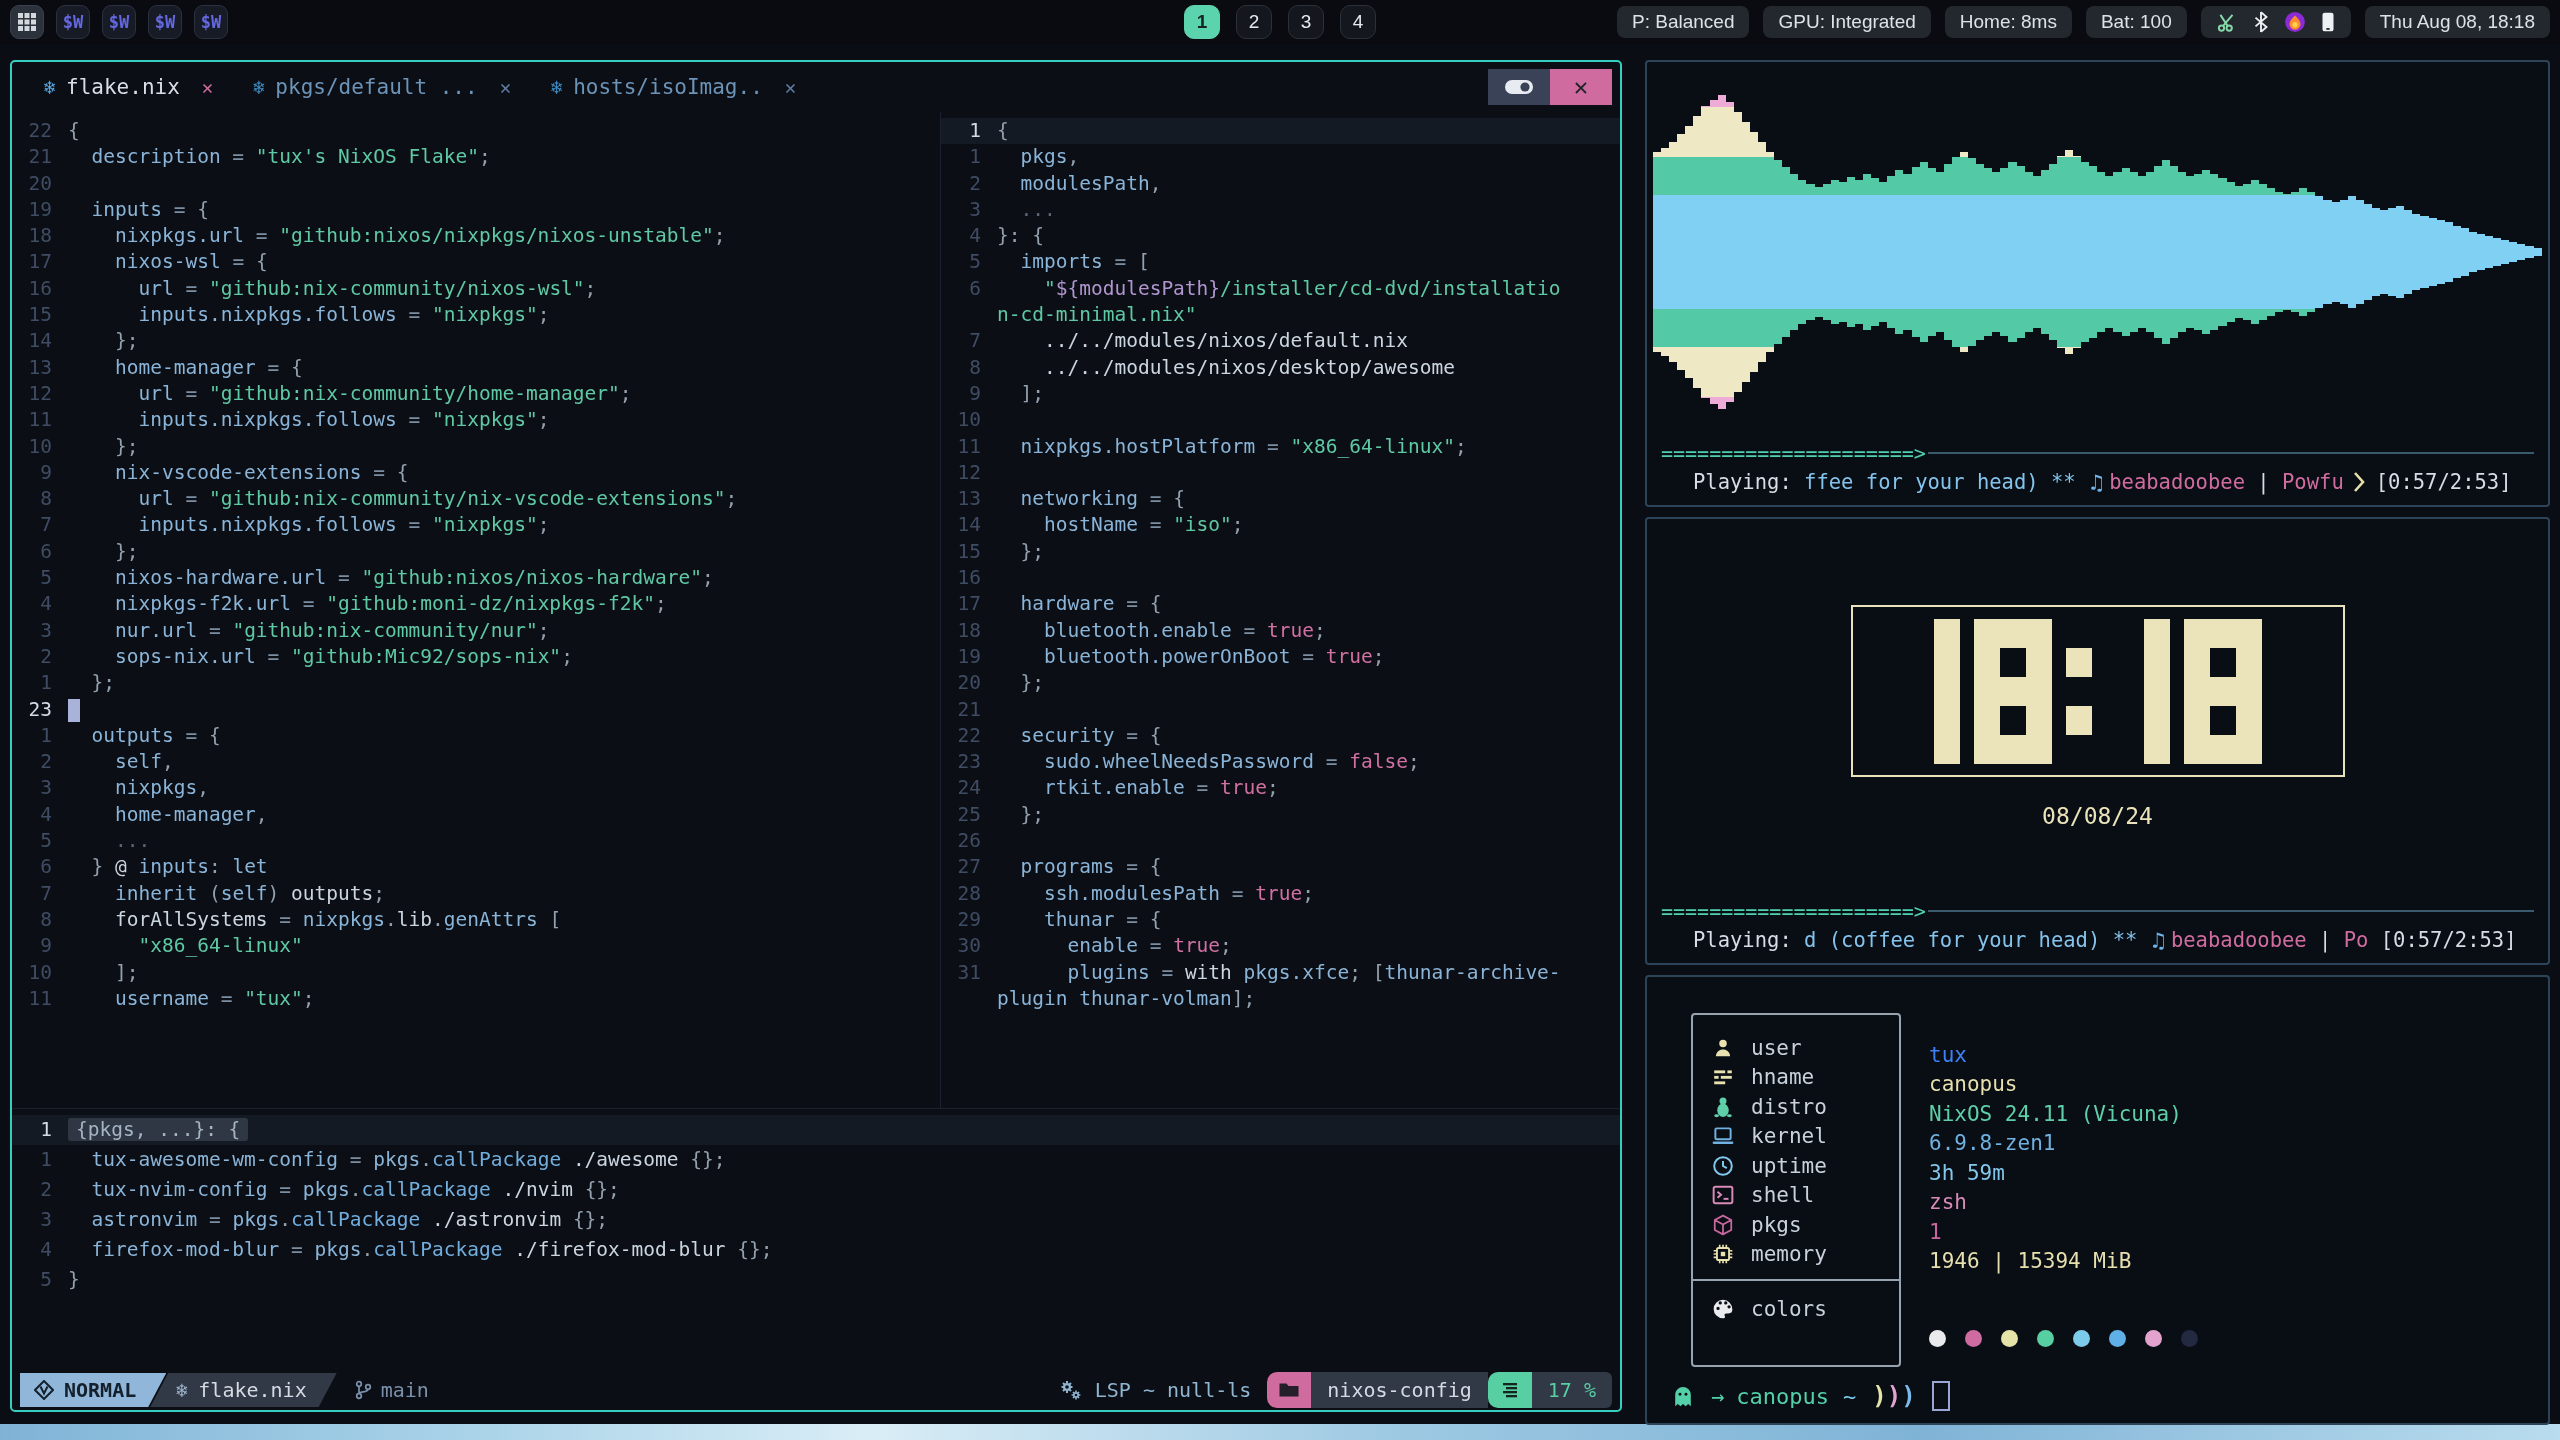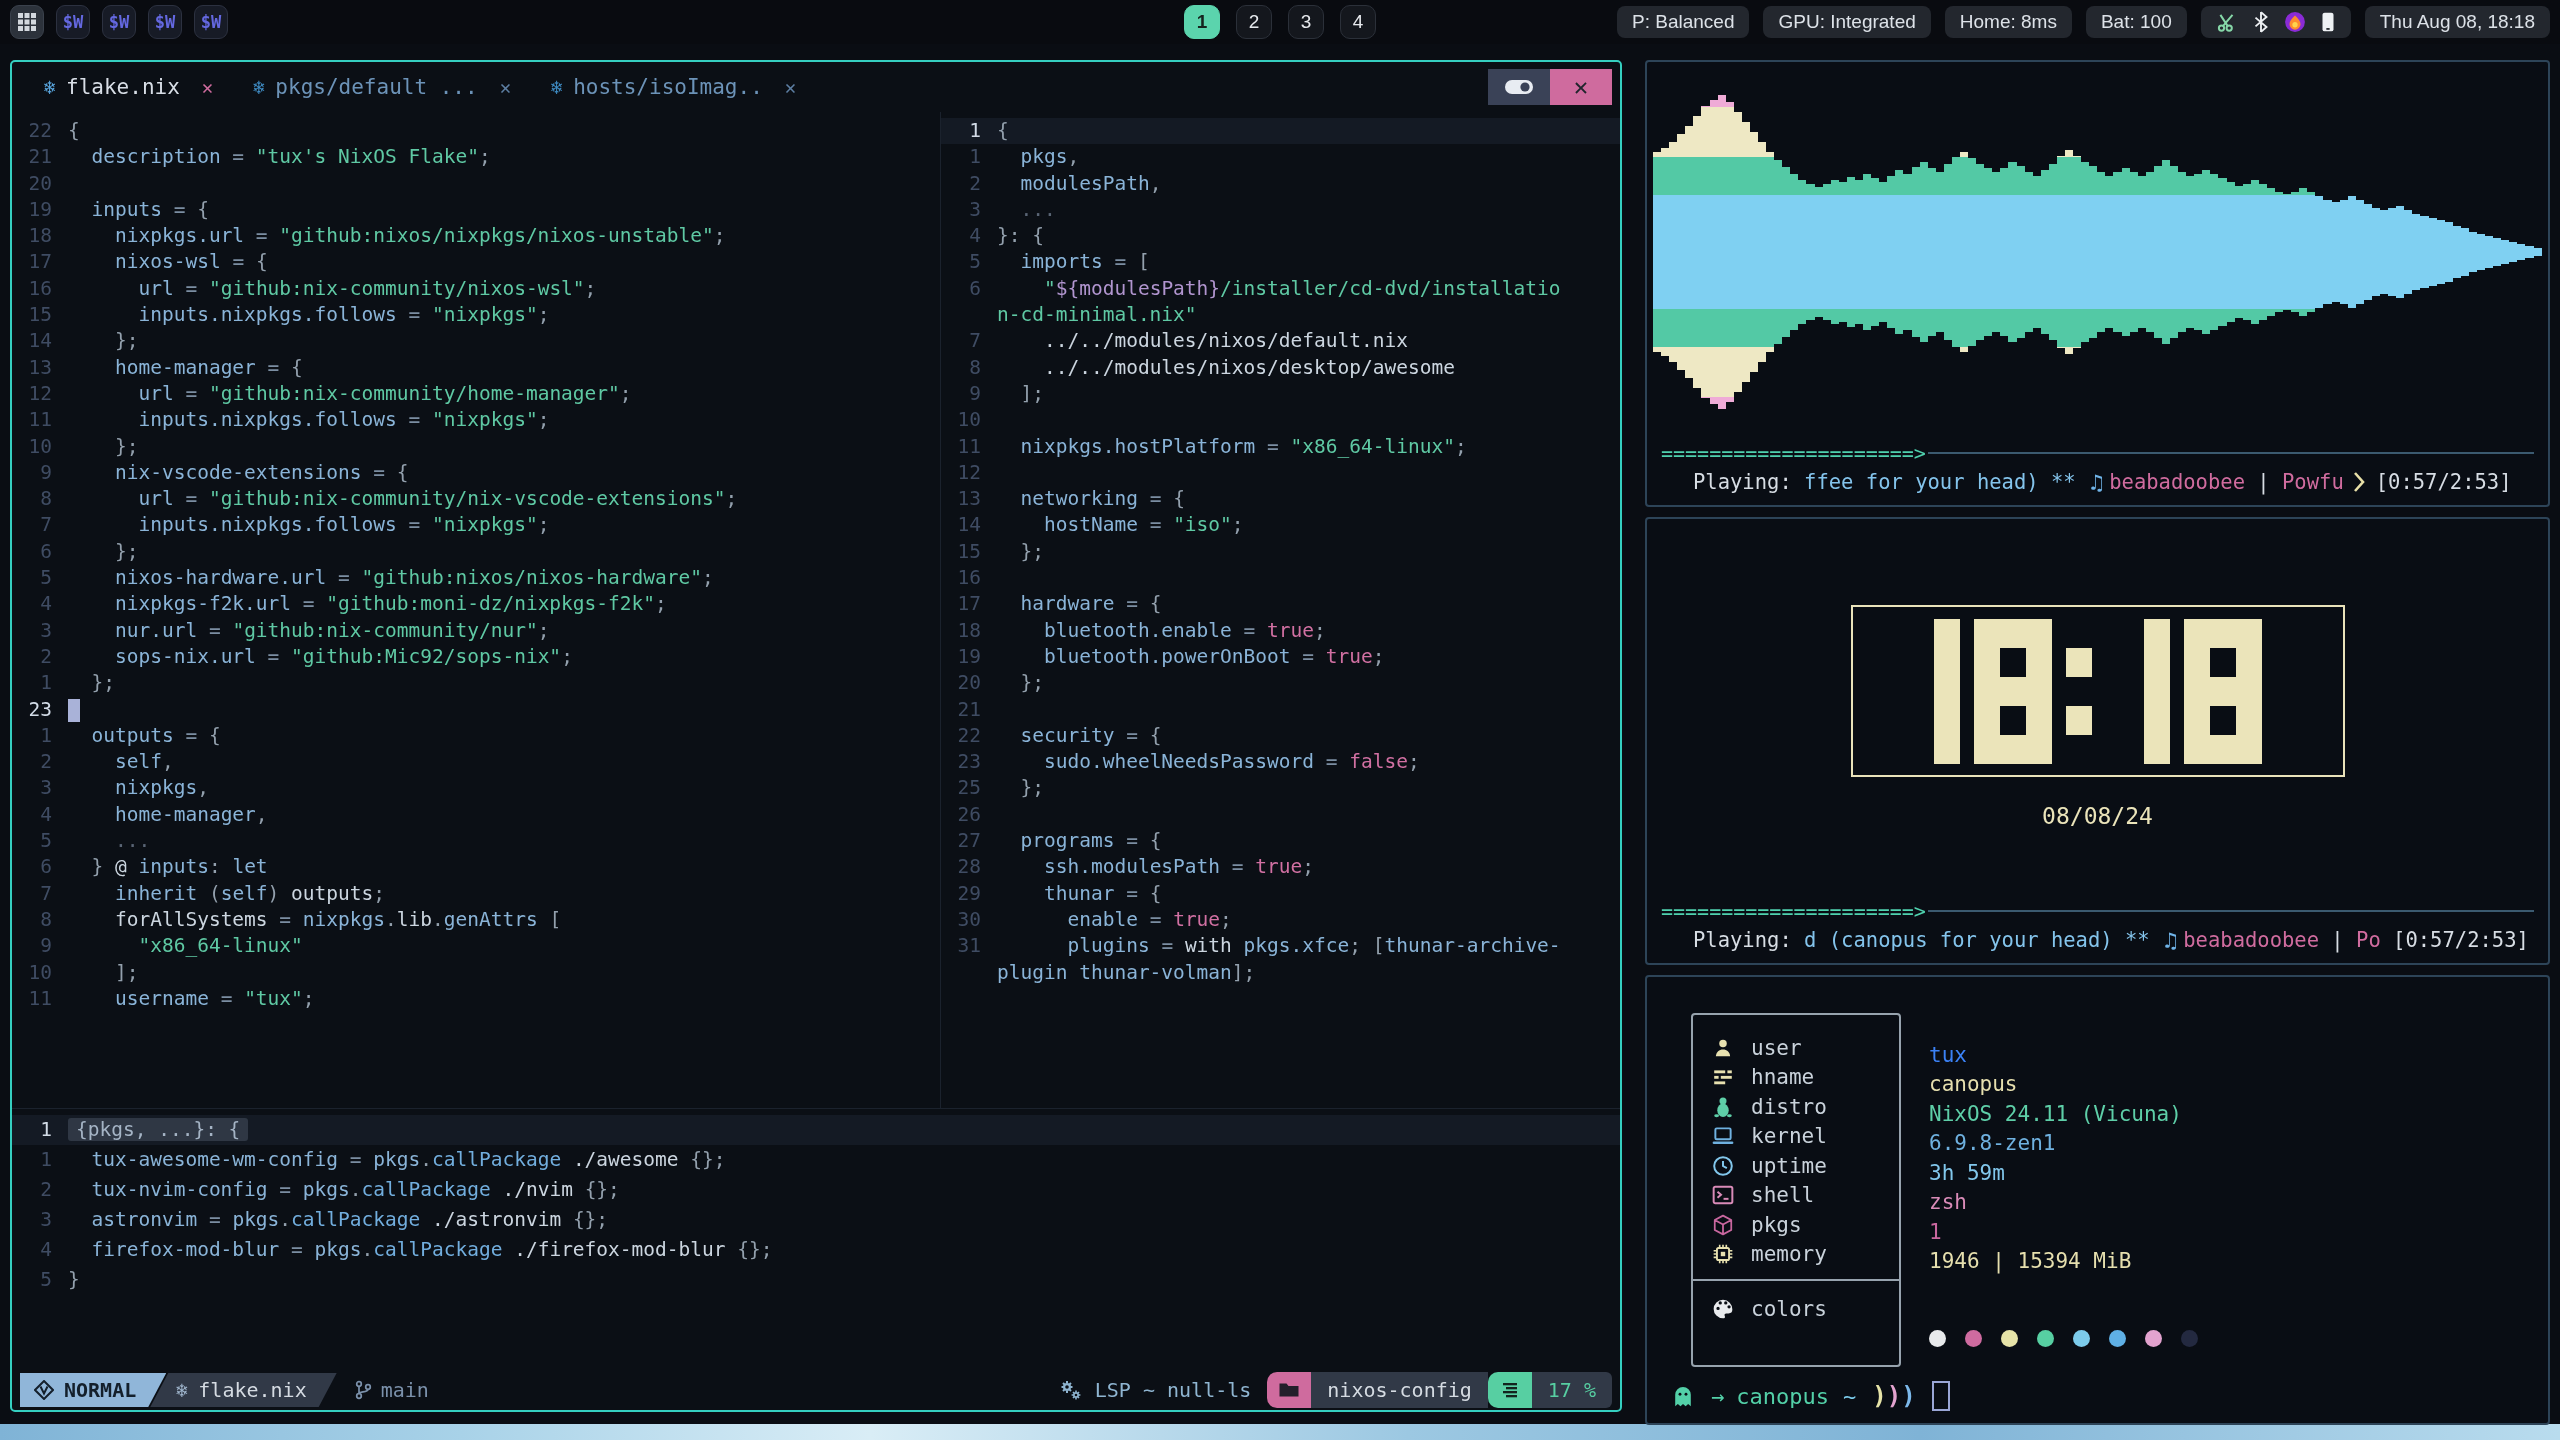--- a/index.html
+++ b/index.html
@@ -300,20 +300,21 @@
         <div class="cl"><span class="ln">14</span><span class="ct"><span class="tk-p">    </span><span class="tk-k">hostName</span><span class="tk-o"> = </span><span class="tk-s">"iso"</span><span class="tk-p">;</span></span></div>
         <div class="cl"><span class="ln">15</span><span class="ct"><span class="tk-p">  };</span></span></div>
         <div class="cl"><span class="ln">16</span><span class="ct"></span></div>
         <div class="cl"><span class="ln">17</span><span class="ct"><span class="tk-p">  </span><span class="tk-k">hardware</span><span class="tk-o"> = </span><span class="tk-p">{</span></span></div>
         <div class="cl"><span class="ln">18</span><span class="ct"><span class="tk-p">    </span><span class="tk-k">bluetooth.enable</span><span class="tk-o"> = </span><span class="tk-b">true</span><span class="tk-p">;</span></span></div>
         <div class="cl"><span class="ln">19</span><span class="ct"><span class="tk-p">    </span><span class="tk-k">bluetooth.powerOnBoot</span><span class="tk-o"> = </span><span class="tk-b">true</span><span class="tk-p">;</span></span></div>
         <div class="cl"><span class="ln">20</span><span class="ct"><span class="tk-p">  };</span></span></div>
         <div class="cl"><span class="ln">21</span><span class="ct"></span></div>
         <div class="cl"><span class="ln">22</span><span class="ct"><span class="tk-p">  </span><span class="tk-k">security</span><span class="tk-o"> = </span><span class="tk-p">{</span></span></div>
         <div class="cl"><span class="ln">23</span><span class="ct"><span class="tk-p">    </span><span class="tk-k">sudo.wheelNeedsPassword</span><span class="tk-o"> = </span><span class="tk-b">false</span><span class="tk-p">;</span></span></div>
+        <div class="cl"><span class="ln">24</span><span class="ct"><span class="tk-p">    </span><span class="tk-k">rtkit.enable</span><span class="tk-o"> = </span><span class="tk-b">true</span><span class="tk-p">;</span></span></div>
         <div class="cl"><span class="ln">25</span><span class="ct"><span class="tk-p">  };</span></span></div>
         <div class="cl"><span class="ln">26</span><span class="ct"></span></div>
         <div class="cl"><span class="ln">27</span><span class="ct"><span class="tk-p">  </span><span class="tk-k">programs</span><span class="tk-o"> = </span><span class="tk-p">{</span></span></div>
         <div class="cl"><span class="ln">28</span><span class="ct"><span class="tk-p">    </span><span class="tk-k">ssh.modulesPath</span><span class="tk-o"> = </span><span class="tk-b">true</span><span class="tk-p">;</span></span></div>
         <div class="cl"><span class="ln">29</span><span class="ct"><span class="tk-p">    </span><span class="tk-k">thunar</span><span class="tk-o"> = </span><span class="tk-p">{</span></span></div>
         <div class="cl"><span class="ln">30</span><span class="ct"><span class="tk-p">      </span><span class="tk-k">enable</span><span class="tk-o"> = </span><span class="tk-b">true</span><span class="tk-p">;</span></span></div>
         <div class="cl"><span class="ln">31</span><span class="ct"><span class="tk-p">      </span><span class="tk-k">plugins</span><span class="tk-o"> = </span><span class="tk-w">with</span><span class="tk-p"> </span><span class="tk-k">pkgs.xfce</span><span class="tk-p">; [</span><span class="tk-k">thunar-archive-</span></span></div>
         <div class="cl"><span class="ln"></span><span class="ct"><span class="tk-k">plugin thunar-volman</span><span class="tk-p">];</span></span></div>
       </div>
     <div class="pane pane-bottom">
@@ -795,21 +796,21 @@
           <div class="gcell on"></div>
         </div>
       </div>
   </div>
   <div class="clock-date">08/08/24</div>
   <div class="progress-row">
     <span class="dashes">=====================&gt;</span>
     <div class="trail"></div>
   </div>
   <div class="playing-row">
-    <span class="pl-label">Playing: </span><span class="pl-song">d (canopus for your head) ** </span><span class="pl-note">♫</span><span class="pl-artist">beabadoobee</span><span class="pl-sep"> | </span><span class="pl-artist">Po</span><span class="pl-time"> [0:57/2:53]</span>
+    <span class="pl-label">Playing: </span><span class="pl-song">d (coffee for your head) ** </span><span class="pl-note">♫</span><span class="pl-artist">beabadoobee</span><span class="pl-sep"> | </span><span class="pl-artist">Po</span><span class="pl-time"> [0:57/2:53]</span>
   </div>
 </div>
 
 <div class="panel panel-fetch">
   <div class="fetch-area">
     <div class="fetch-box">
       <div class="fetch-sec1">
           <div class="fetch-row">
             <span class="fetch-ico" style="color: rgb(232, 225, 176);">
               <svg width="22" height="22" viewBox="0 0 20 20">

